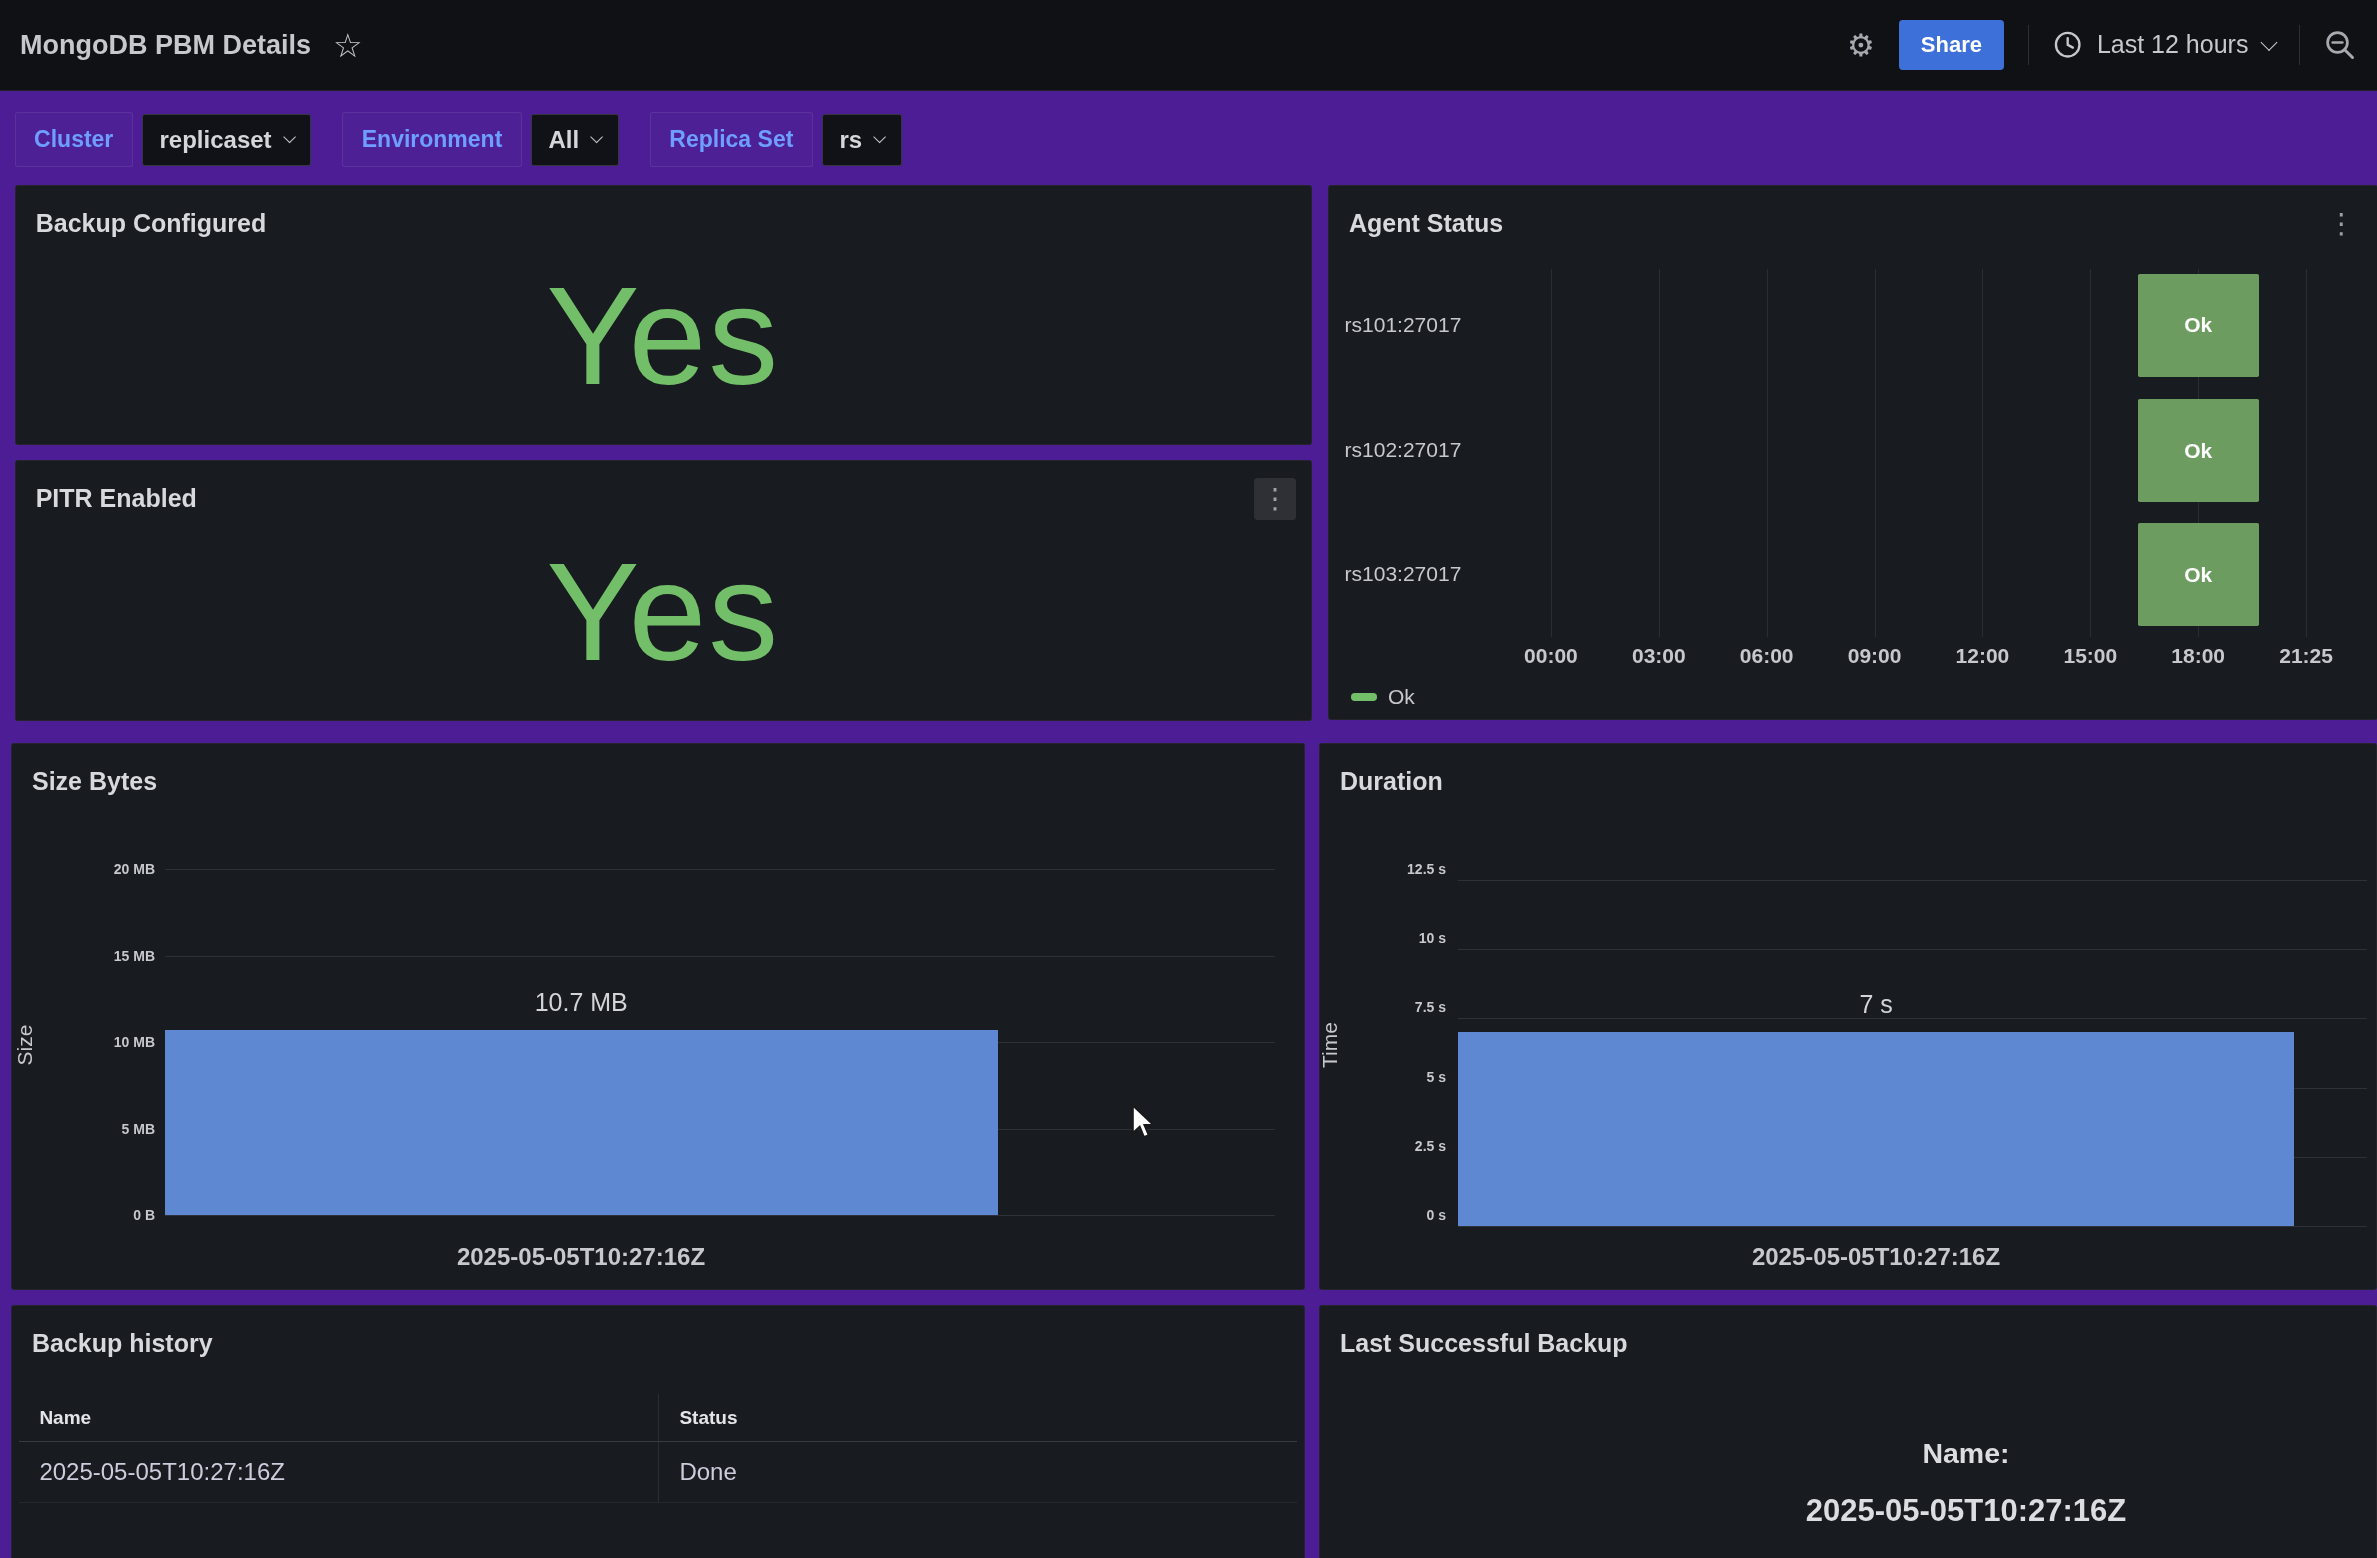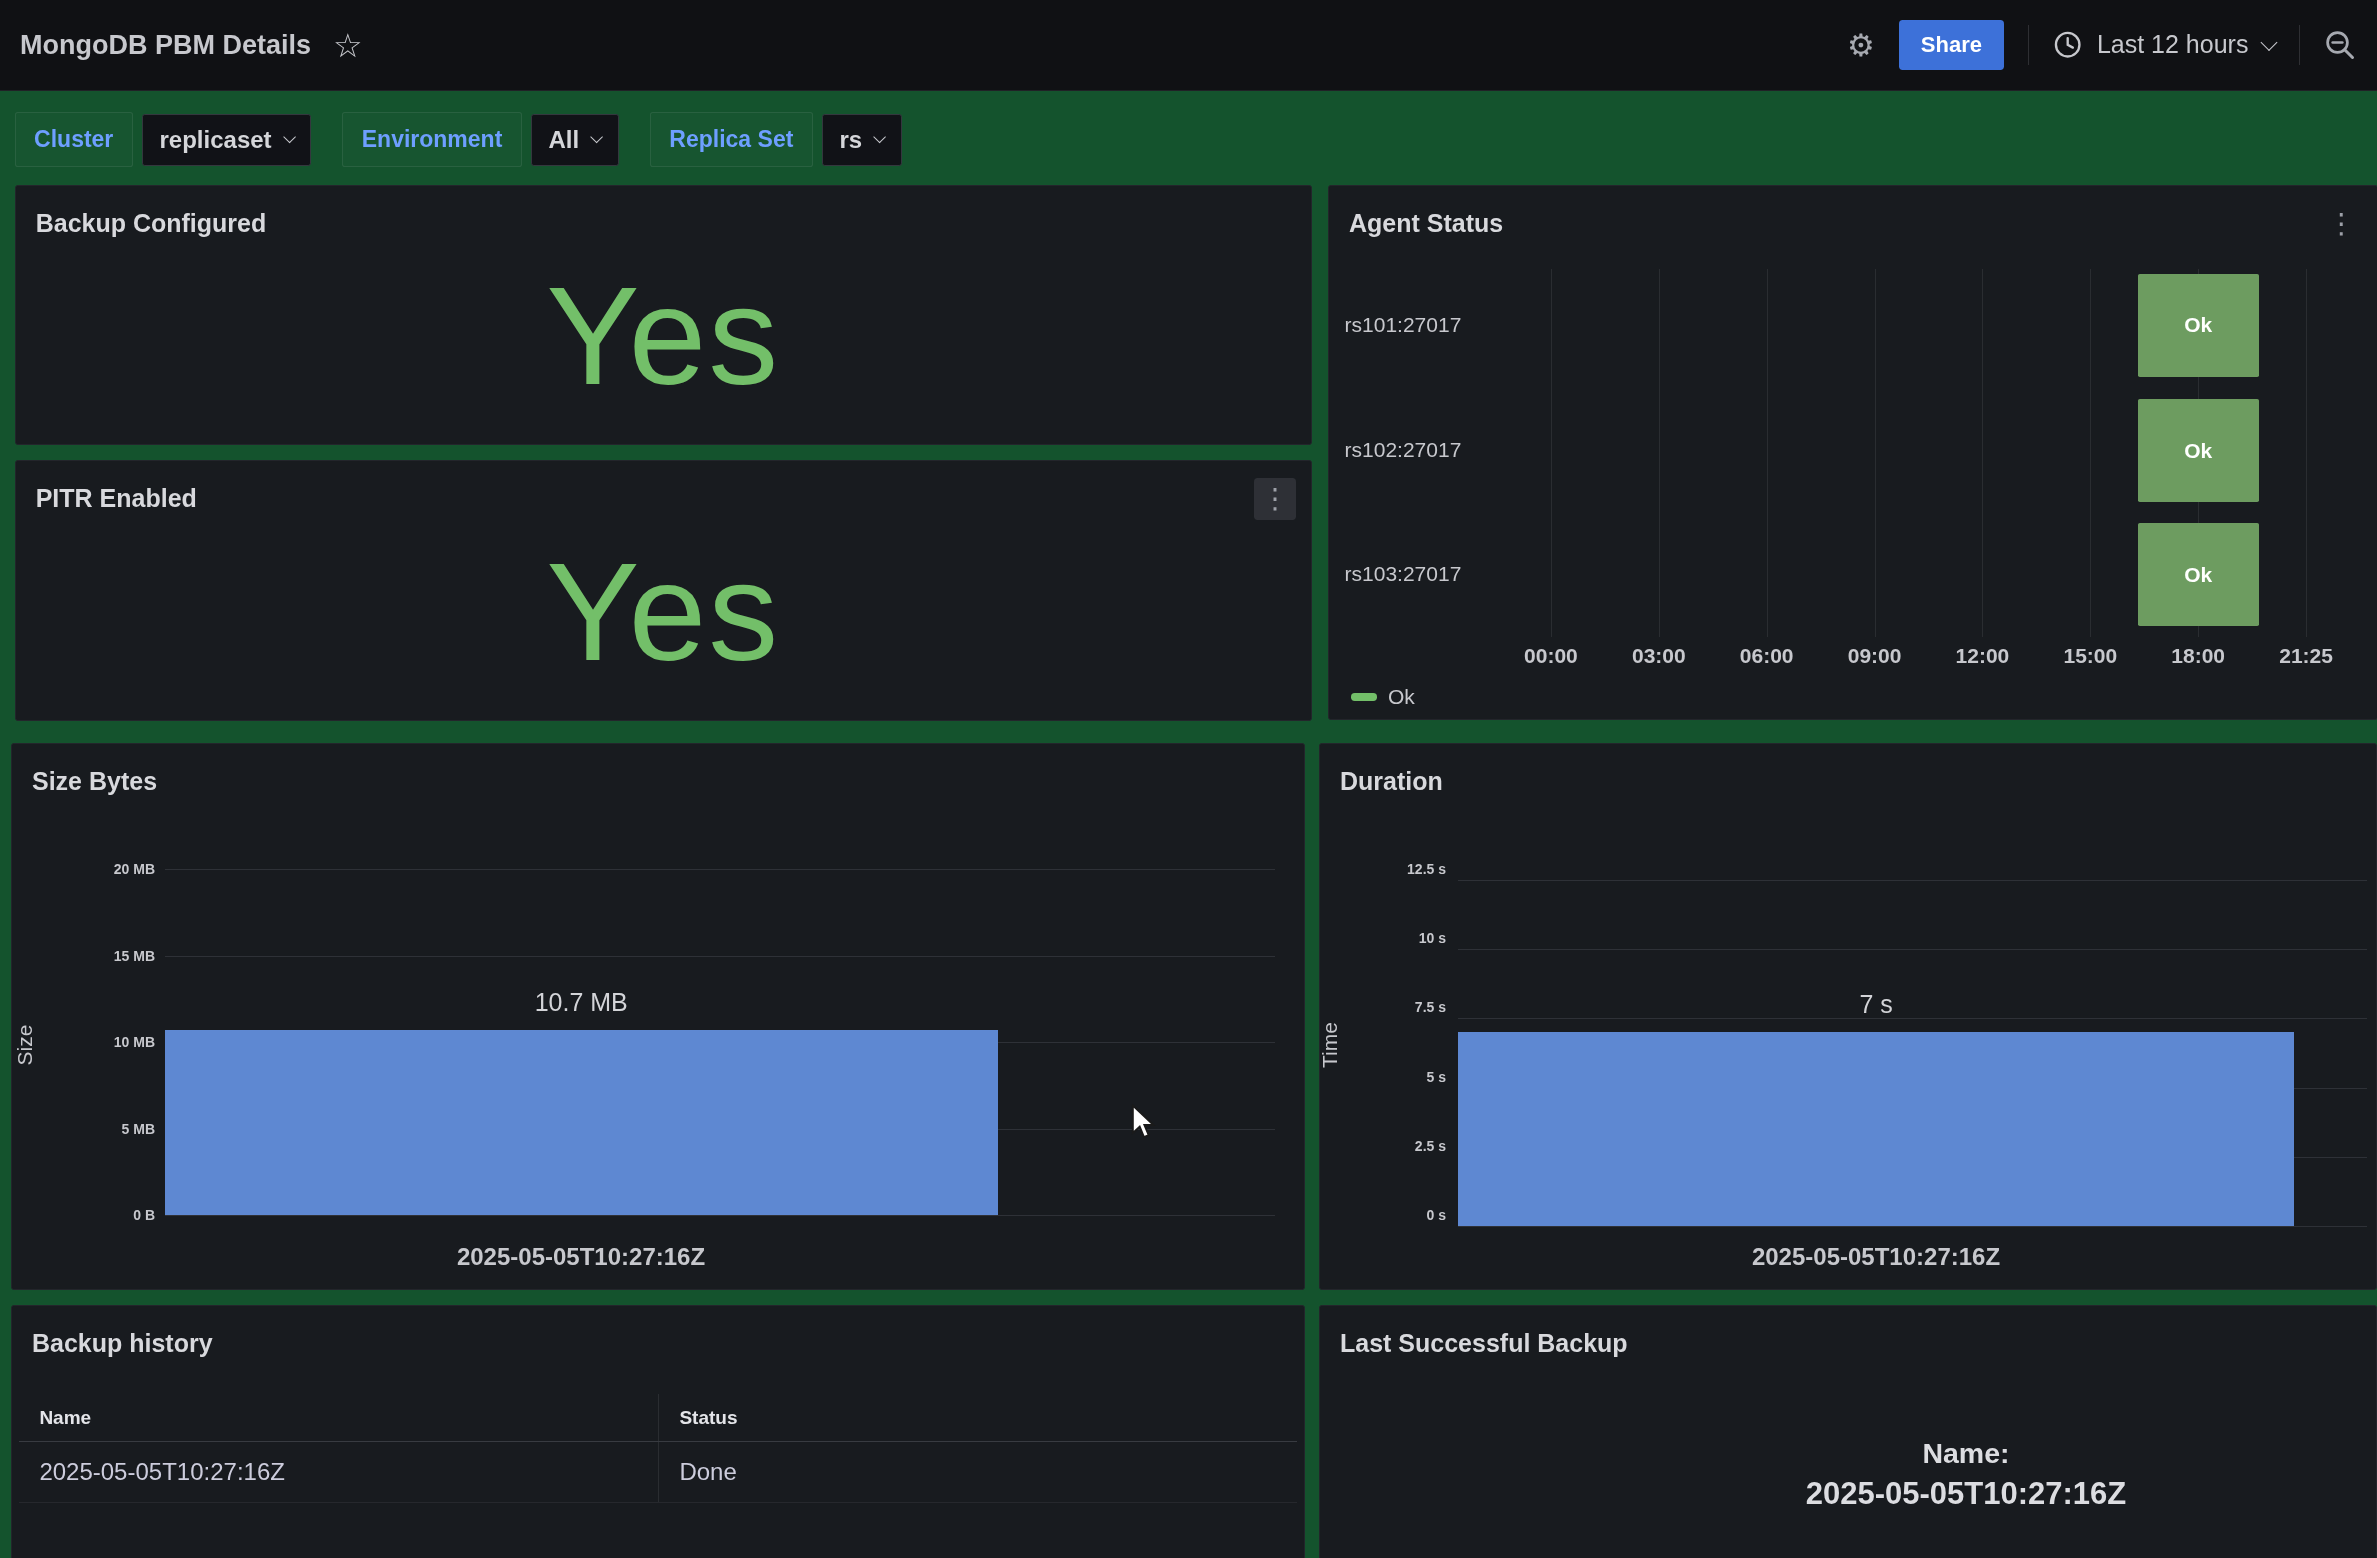--- a/index.html
+++ b/index.html
@@ -1,18 +1,18 @@
 <!DOCTYPE html>
 <html style="font-size:14.7px"><head>
 <meta charset="utf-8">
 <style>
   * { margin:0; padding:0; box-sizing:border-box; }
   html,body { background:#0e0f13; }
   body { font-family:"Liberation Sans", sans-serif; color:#ccccdc; }
-  #screen { position:relative; width:2377px; height:1559px; overflow:hidden; background:#14532d; }
+  #screen { position:relative; width:2377px; height:1559px; overflow:hidden; background:#4c1d95; }
 
   
   .navbar { position:absolute; top:0; left:0; right:0; height:91px; display:flex; align-items:center;
             justify-content:space-between; padding:0 20px; background:#101114;
             border-bottom:0.9px solid rgba(204,204,220,0.09); }
   .nav-left { display:flex; align-items:center; gap:22px; }
   .nav-title { font-size:27px; font-weight:600; color:#c7c8cd; }
   .icon-btn { background:none; border:none; color:#a6a9b0; cursor:pointer; display:flex; align-items:center; justify-content:center; }
   .star-btn { font-size:33px; color:#c7c8cd; }
   .gear-btn { font-size:31px; }
@@ -71,21 +71,21 @@
   .bh-head { position:absolute; left:7.4px; right:7.4px; top:88px; height:48px; display:grid;
              grid-template-columns:639px 1fr; align-items:center; border-bottom:0.9px solid rgba(204,204,220,0.18); }
   .bh-head span { font-size:19px; font-weight:700; color:#e4e5e9; padding-left:20px; }
   .bh-row { position:absolute; left:7.4px; right:7.4px; top:136px; height:61px; display:grid;
             grid-template-columns:639px 1fr; align-items:center; border-bottom:0.9px solid rgba(204,204,220,0.08); }
   .bh-row span { font-size:24px; color:#ccccdc; padding-left:20px; }
   .bh-row span + span, .bh-head span + span { border-left:0.9px solid rgba(204,204,220,0.10); height:100%; display:flex; align-items:center; }
 
   
   .lsb-content { position:absolute; left:236px; right:0; top:131px; text-align:center; }
-  .lsb-label { font-size:28.5px; font-weight:700; color:#dcdde1; margin-bottom:6px; }
+  .lsb-label { font-size:28.5px; font-weight:700; color:#dcdde1; margin-bottom:23px; }
   .lsb-value { font-size:31px; font-weight:700; color:#dcdde1; }
 
   .cursor { position:absolute; left:1130px; top:1104px; pointer-events:none; }
 </style>
 </head>
 <body>
 
 <div id="screen">
 
   <div class="navbar">

